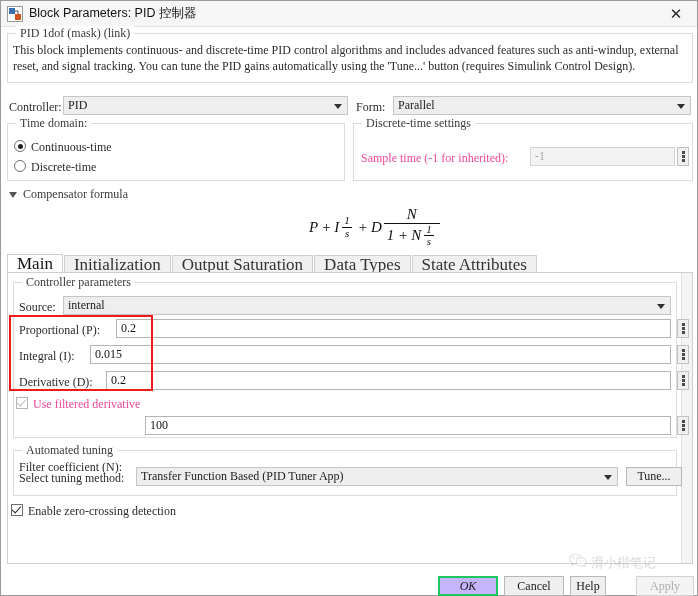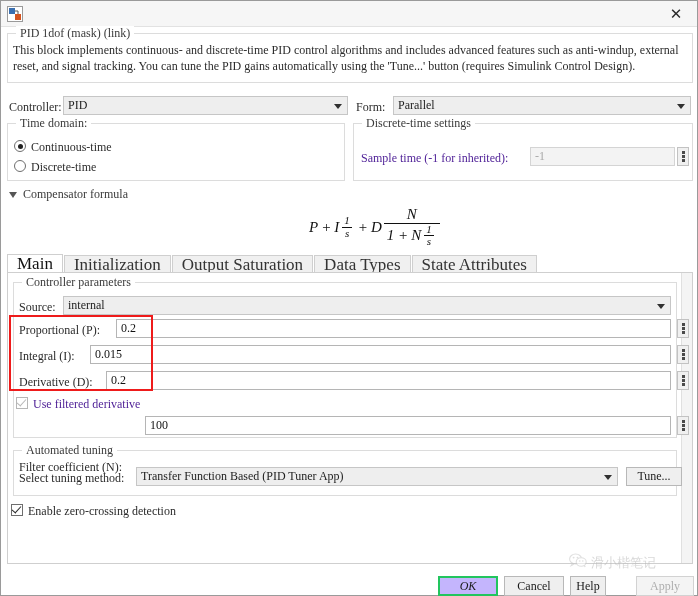--- a/index.html
+++ b/index.html
@@ -67,21 +67,21 @@
     line-height: 15.5px;
     color: #2b2b2b;
   }
   
   .lbl {
     position: absolute;
     font-size: 12px;
     color: #2b2b2b;
     white-space: nowrap;
   }
-  .lbl.dim { color: #4c1d95; }
+  .lbl.dim { color: #ec4899; }
   .combo {
     position: absolute;
     height: 19px;
     background: #eeeeee;
     border: 1px solid #c6c6c6;
     display: flex;
     align-items: center;
     padding: 0 16px 0 4px;
     font-size: 12px;
     color: #1d1d1d;
@@ -270,20 +270,21 @@
 
   <div class="titlebar">
     <span class="title-icon">
       <svg width="16" height="16" viewBox="0 0 16 16">
         <rect x="0.5" y="0.5" width="15" height="15" fill="#ffffff" stroke="#9a9a9a"></rect>
         <rect x="2" y="2" width="6" height="6" fill="#3a6fb0"></rect>
         <rect x="8" y="8" width="6" height="6" fill="#d4541f"></rect>
         <path d="M8 5 L11 5 L11 8" stroke="#555" fill="none" stroke-width="1"></path>
       </svg>
     </span>
+    <span class="title-text">Block Parameters: PID 控制器</span>
     <span class="close-btn">✕</span>
   </div>
 
   <div class="group" style="left:6px; top:32px; width:686px; height:50px;">
     <span class="legend">PID 1dof (mask) (link)</span>
   </div>
   <div class="desc" style="top:42px; left:12px; width:676px;">This block implements continuous- and discrete-time PID control algorithms and includes advanced features such as anti-windup, external reset, and signal tracking. You can tune the PID gains automatically using the 'Tune...' button (requires Simulink Control Design).</div>
 
   <span class="lbl" style="left:8px; top:99px;">Controller:</span>
   <div class="combo" style="left:62px; top:95px; width:285px;">

